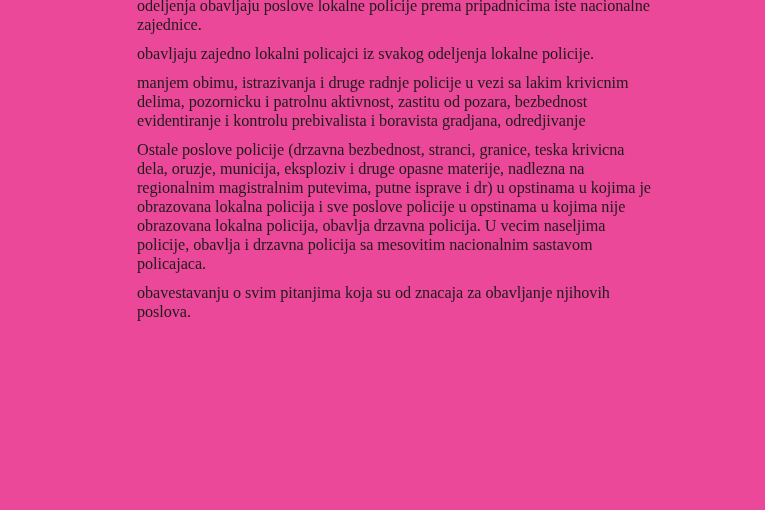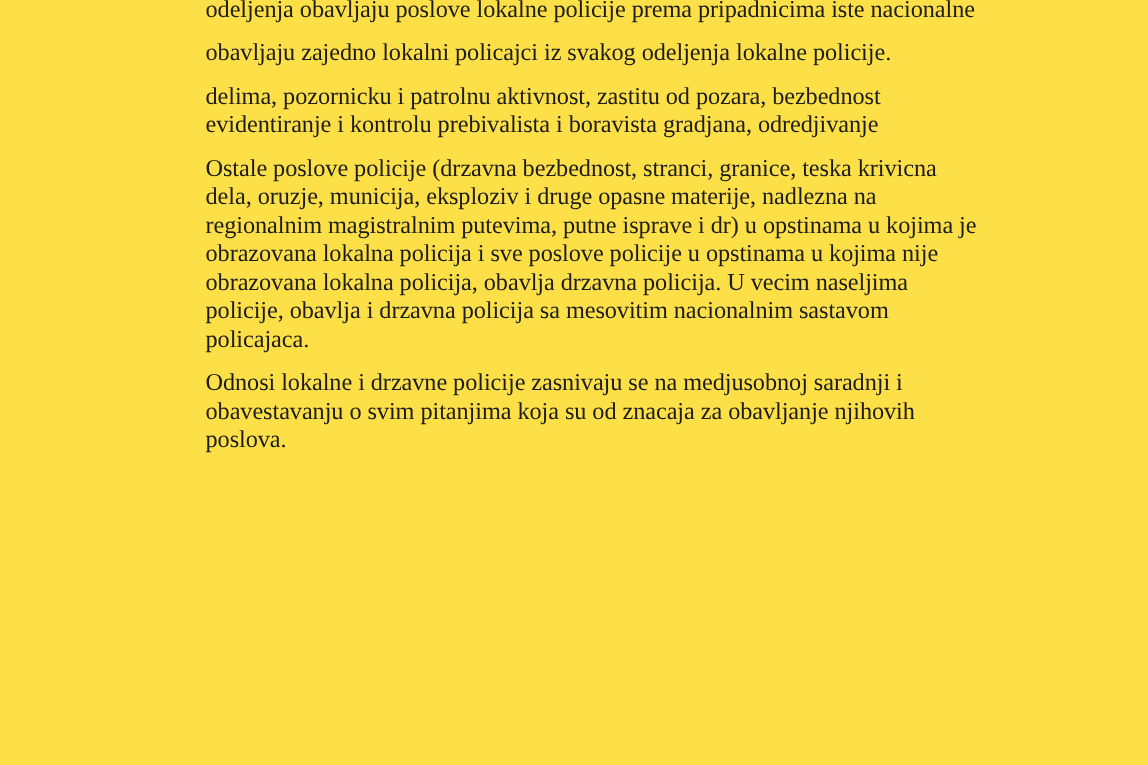--- a/index.html
+++ b/index.html
@@ -7,21 +7,21 @@
       padding: 0;
       width: 765px;
       height: 510px;
       overflow: hidden;
       background: #fbfbfa;
     }
     .page {
       position: relative;
       width: 765px;
       height: 510px;
-      background: #fde047;
+      background: #ec4899;
       overflow: hidden;
     }
     .text {
       position: absolute;
       left: 137px;
       top: -3px;
       width: 620px;
       font-family: "Liberation Serif", "DejaVu Serif", serif;
       font-size: 16.2px;
       line-height: 19px;
@@ -38,41 +38,42 @@
     }
   </style>
 </head>
 <body>
 
 <div class="page">
   <div class="text">
 
     <p class="para">
       <span class="line">odeljenja obavljaju poslove lokalne policije prema pripadnicima iste nacionalne</span>
+      <span class="line">zajednice.</span>
     </p>
 
     <p class="para">
       <span class="line">obavljaju zajedno lokalni policajci iz svakog odeljenja lokalne policije.</span>
     </p>
 
     <p class="para">
+      <span class="line">manjem obimu, istrazivanja i druge radnje policije u vezi sa lakim krivicnim</span>
       <span class="line">delima, pozornicku i patrolnu aktivnost, zastitu od pozara, bezbednost</span>
       <span class="line">evidentiranje i kontrolu prebivalista i boravista gradjana, odredjivanje</span>
     </p>
 
     <p class="para">
       <span class="line">Ostale poslove policije (drzavna bezbednost, stranci, granice, teska krivicna</span>
       <span class="line">dela, oruzje, municija, eksploziv i druge opasne materije, nadlezna na</span>
       <span class="line">regionalnim magistralnim putevima, putne isprave i dr) u opstinama u kojima je</span>
       <span class="line">obrazovana lokalna policija i sve poslove policije u opstinama u kojima nije</span>
       <span class="line">obrazovana lokalna policija, obavlja drzavna policija. U vecim naseljima</span>
       <span class="line">policije, obavlja i drzavna policija sa mesovitim nacionalnim sastavom</span>
       <span class="line">policajaca.</span>
     </p>
 
     <p class="para">
-      <span class="line">Odnosi lokalne i drzavne policije zasnivaju se na medjusobnoj saradnji i</span>
       <span class="line">obavestavanju o svim pitanjima koja su od znacaja za obavljanje njihovih</span>
       <span class="line">poslova.</span>
     </p>
 
   </div>
 </div>
 
 </body></html>

